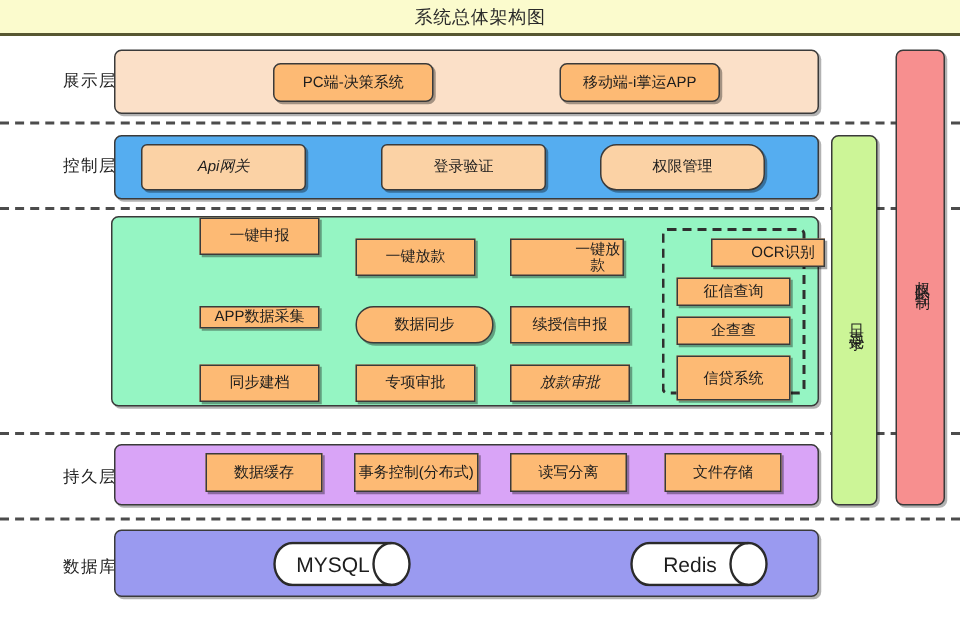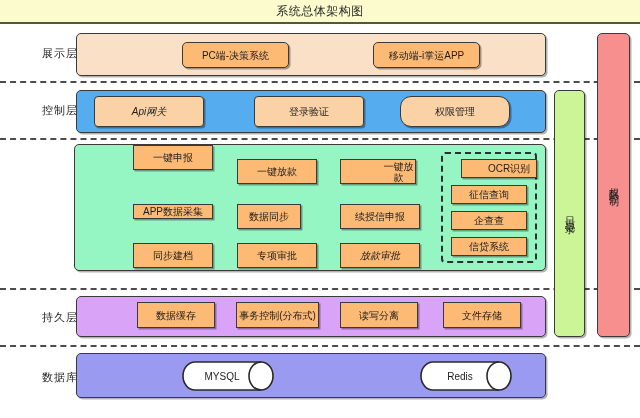--- a/index.html
+++ b/index.html
@@ -93,21 +93,21 @@
   }
 
   
   .cyl{
     position:absolute;
     display:flex;align-items:center;justify-content:center;
   }
   .cyl svg{position:absolute;left:0;top:0;}
   .cyl .cyl-label{
     position:relative;
-    font-size:10px;color:#1d1d1d;
+    font-size:14px;color:#1d1d1d;
     margin-right:12px;
   }
 </style>
 </head>
 <body>
 
 <div id="diagram">
 
   <div class="title-bar">
     <span class="title-text">系统总体架构图</span>
@@ -132,32 +132,32 @@
   <div class="node node-orange" style="left:254px;top:96px;width:110px;height:31px;text-align:center;">登录验证</div>
   <div class="node node-orange" style="left:400px;top:96px;width:110px;height:31px;border-radius:11px;">权限管理</div>
 
   <div class="band band-business" style="left:74px;top:144px;width:472px;height:127px;"></div>
 
   <div class="node" style="left:133px;top:145px;width:80px;height:25px;">一键申报</div>
   <div class="node" style="left:237px;top:159px;width:80px;height:25px;">一键放款</div>
   <div class="node" style="left:340px;top:159px;width:76px;height:25px;padding-left:41px;">一键放款</div>
 
   <div class="node" style="left:133px;top:204px;width:80px;height:15px;">APP数据采集</div>
-  <div class="node" style="left:237px;top:204px;width:64px;height:25px;">数据同步</div>
+  <div class="node" style="left:237px;top:204px;width:92px;height:25px;border-radius:12px;">数据同步</div>
   <div class="node" style="left:340px;top:204px;width:80px;height:25px;">续授信申报</div>
 
   <div class="node" style="left:133px;top:243px;width:80px;height:25px;">同步建档</div>
   <div class="node" style="left:237px;top:243px;width:80px;height:25px;">专项审批</div>
   <div class="node" style="left:340px;top:243px;width:80px;height:25px;font-style:italic;">放款审批</div>
 
   <div class="dashed-group" style="left:441px;top:152px;width:96px;height:111px;"></div>
-  <div class="node" style="left:461px;top:159px;width:76px;height:19px;padding-left:20px;">OCR识别</div>
+  <div class="node" style="left:474px;top:159px;width:76px;height:19px;padding-left:20px;">OCR识别</div>
   <div class="node" style="left:451px;top:185px;width:76px;height:19px;">征信查询</div>
   <div class="node" style="left:451px;top:211px;width:76px;height:19px;">企查查</div>
-  <div class="node" style="left:451px;top:237px;width:76px;height:19px;">信贷系统</div>
+  <div class="node" style="left:451px;top:237px;width:76px;height:30px;">信贷系统</div>
 
   <div class="band band-persist" style="left:76px;top:296px;width:470px;height:41px;"></div>
   <div class="node" style="left:137px;top:302px;width:78px;height:26px;">数据缓存</div>
   <div class="node" style="left:236px;top:302px;width:83px;height:26px;">事务控制(分布式)</div>
   <div class="node" style="left:340px;top:302px;width:78px;height:26px;">读写分离</div>
   <div class="node" style="left:443px;top:302px;width:78px;height:26px;">文件存储</div>
 
   <div class="band band-db" style="left:76px;top:353px;width:470px;height:45px;"></div>
 
   <div class="cyl" style="left:182px;top:361px;width:92px;height:30px;">

